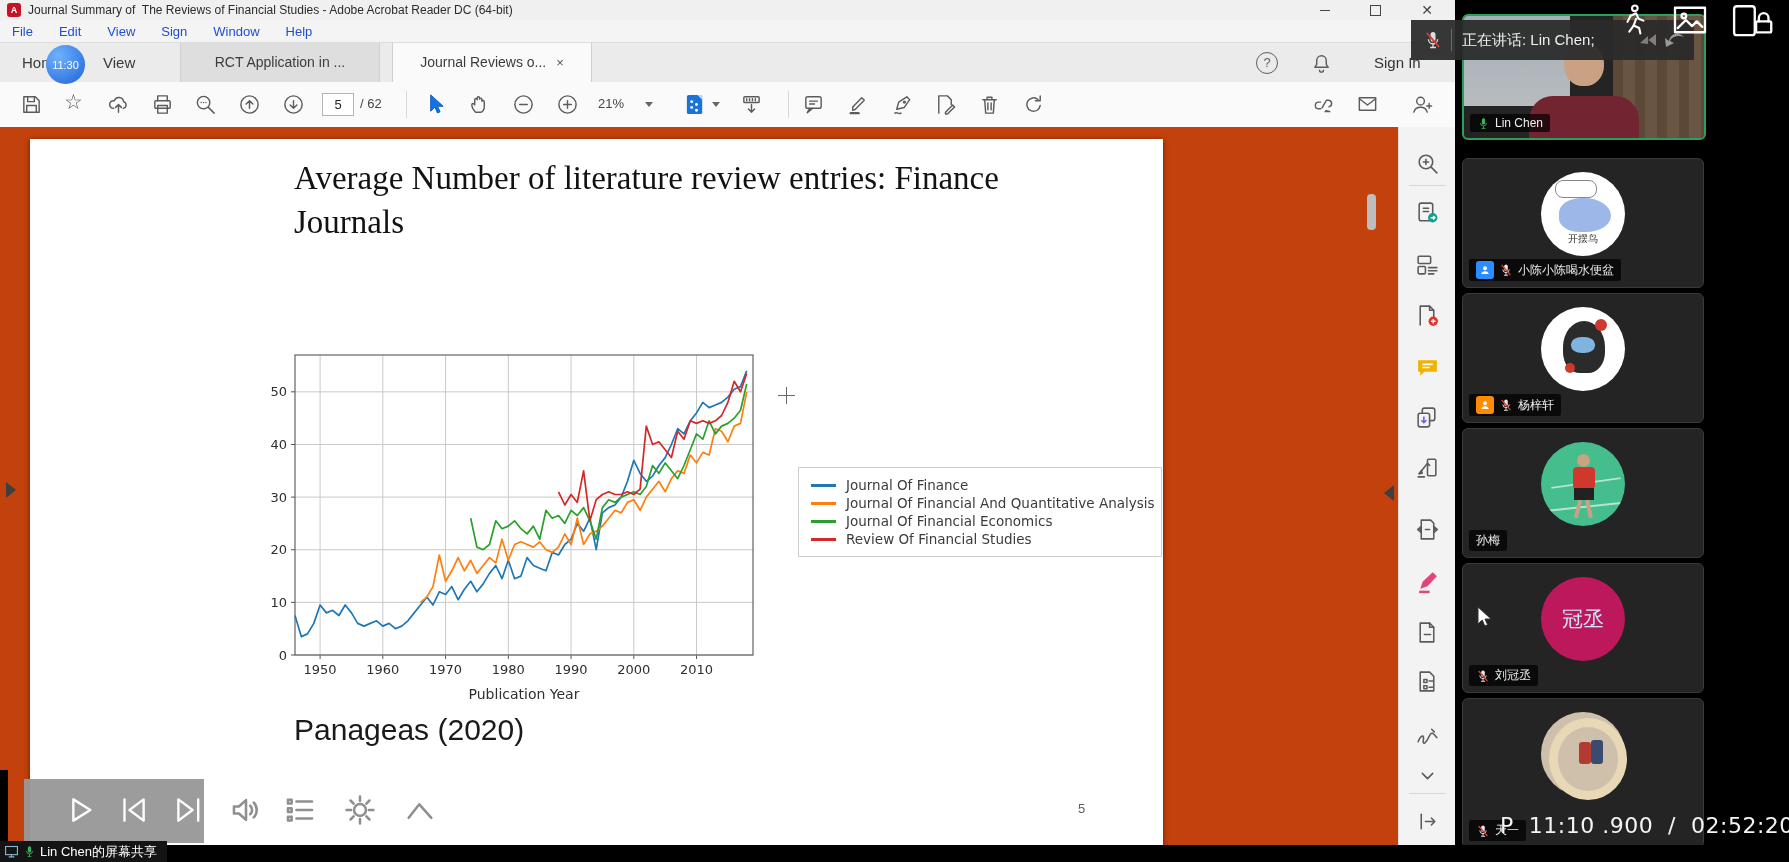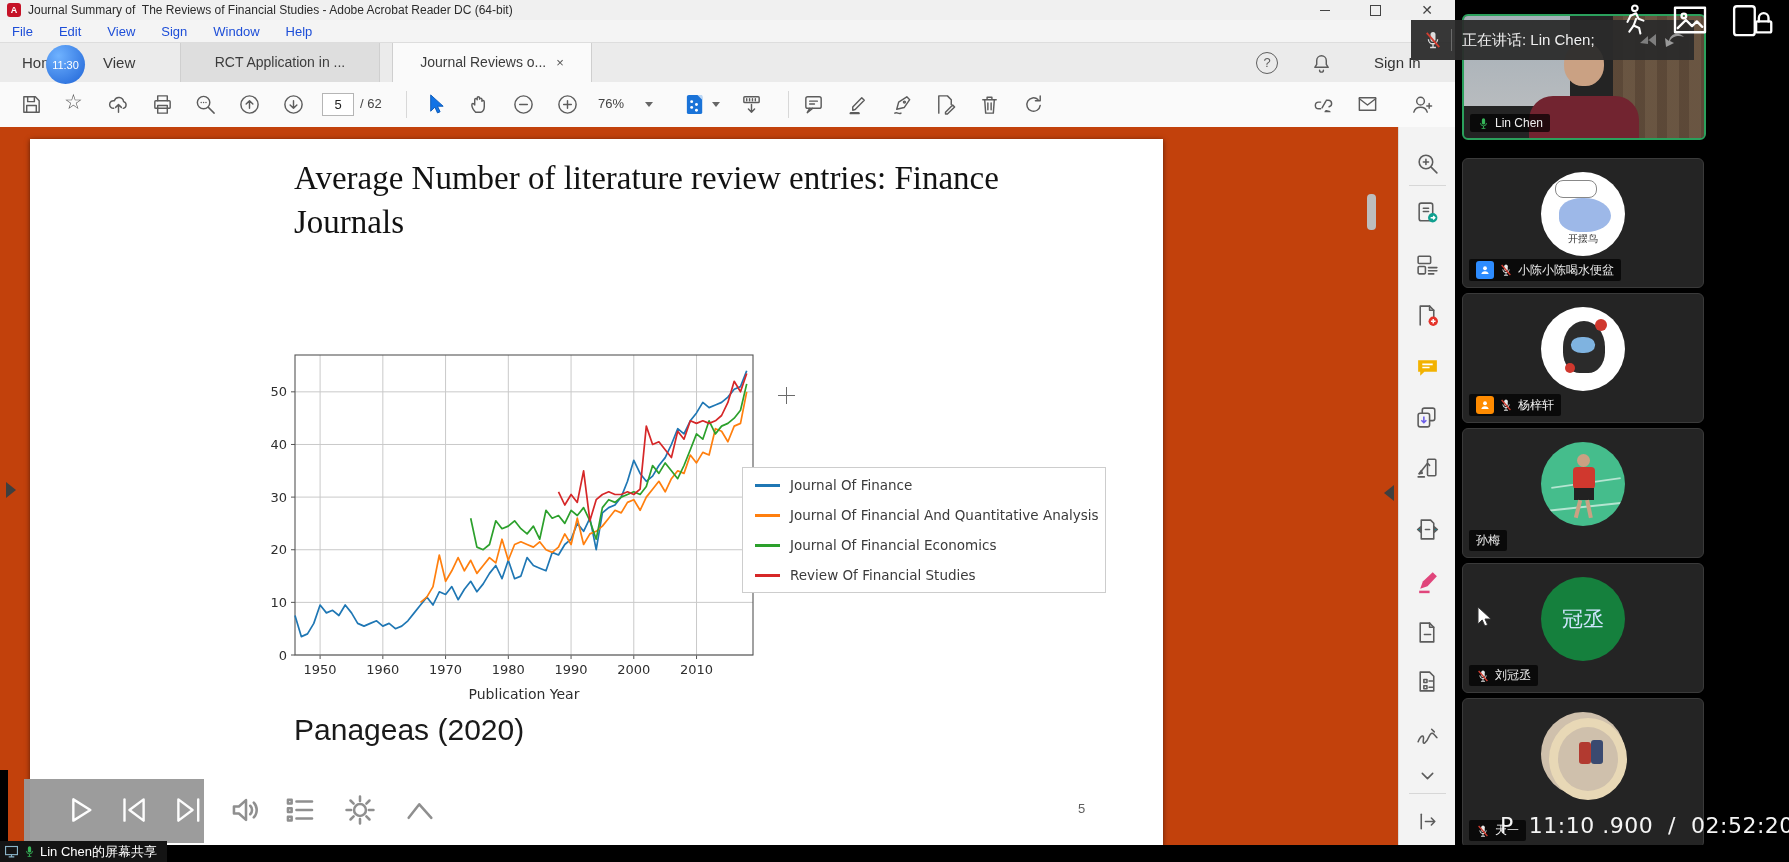--- a/index.html
+++ b/index.html
@@ -38,22 +38,22 @@
   #page-total{position:absolute;left:360px;top:14px;font-size:13px;color:#444;}
   #zoom-pct{position:absolute;left:598px;top:14px;font-size:13px;color:#444;}
   .dcaret{position:absolute;width:0;height:0;border-left:4px solid transparent;border-right:4px solid transparent;border-top:5px solid #666;}
   #star-glyph{position:absolute;left:64px;top:8px;font-size:21px;color:#5c5c5c;}
   
   #docarea{position:absolute;left:0;top:127px;width:1789px;height:735px;background:#c2410c;}
   #pdfpage{position:absolute;left:30px;top:12px;width:1133px;height:712px;background:#fff;box-shadow:0 1px 5px rgba(0,0,0,.55);}
   #slide-title{position:absolute;left:264px;top:18px;width:724px;font-family:"Liberation Serif",serif;
                font-size:33px;line-height:1.32;color:#121212;}
   #chart-svg{position:absolute;left:230px;top:205px;font-family:"DejaVu Sans",sans-serif;}
-  #legend{position:absolute;left:712px;top:328px;width:338px;background:#fff;border:1px solid #cdcdcd;
-          padding:9px 12px;display:flex;flex-direction:column;gap:14px;font-family:"DejaVu Sans",sans-serif;text-align:center;}
+  #legend{position:absolute;left:768px;top:328px;width:338px;background:#fff;border:1px solid #cdcdcd;
+          padding:9px 12px;display:flex;flex-direction:column;gap:2px;font-family:"DejaVu Sans",sans-serif;text-align:center;}
   .lgrow{display:flex;align-items:center;gap:10px;font-size:13.5px;color:#3b3b3b;white-space:nowrap;}
   .lgsw{display:inline-block;width:25px;height:3px;flex:0 0 25px;}
   #slide-caption{position:absolute;left:264px;top:574px;font-size:30px;color:#1a1a1a;}
   #pagenum{position:absolute;left:1048px;top:662px;font-size:13px;color:#5f5f5f;}
   #crosshair{position:absolute;left:748px;top:248px;width:17px;height:17px;}
   #crosshair::before{content:"";position:absolute;left:8px;top:0;width:1.4px;height:17px;background:#6b6b6b;}
   #crosshair::after{content:"";position:absolute;top:8px;left:0;height:1.4px;width:17px;background:#6b6b6b;}
   .navarrow{position:absolute;width:0;height:0;border-top:8px solid transparent;border-bottom:8px solid transparent;}
   #nav-left{left:6px;top:355px;border-left:10px solid #3f3f3f;}
   #nav-right{left:1384px;top:358px;border-right:10px solid #3f3f3f;}
@@ -194,21 +194,21 @@
             <circle cx="12" cy="12" r="9"></circle>
             <path d="M8 12h8"></path>
           </g>
         </svg>
       <svg class="tbicon" style="left:556px" viewBox="0 0 24 24">
         <g class="stk">
             <circle cx="12" cy="12" r="9"></circle>
             <path d="M8 12h8M12 8v8"></path>
           </g>
         </svg>
-      <span id="zoom-pct">76%</span>
+      <span id="zoom-pct">21%</span>
       <div class="dcaret" style="left:645px;top:20px"></div>
       <svg class="tbicon" style="left:684px" viewBox="0 0 24 24">
         <rect x="3" y="2" width="16" height="20" rx="2" fill="#1a73d8"></rect>
         <path d="M14 2l5 5V2z" fill="#bcd7f5"></path>
         <circle cx="8" cy="9" r="1.5" fill="#fff"></circle>
           <circle cx="13" cy="12" r="1.5" fill="#fff"></circle>
         <circle cx="8" cy="15" r="1.5" fill="#fff"></circle>
           <circle cx="13" cy="18" r="1.5" fill="#fff"></circle>
         </svg>
       <div class="dcaret" style="left:712px;top:20px"></div>
@@ -527,21 +527,21 @@
         <div style="position:absolute;left:33px;top:46px;width:20px;height:12px;background:#222;"></div>
         <div style="position:absolute;left:35px;top:58px;width:4px;height:18px;background:#caa183;transform:rotate(14deg);"></div>
         <div style="position:absolute;left:46px;top:58px;width:4px;height:18px;background:#caa183;transform:rotate(-12deg);"></div>
       </div>
       <div class="chip">
         <span>孙梅</span>
       </div>
     </div>
 
     <div class="tile" style="top:563px;height:128px">
-      <div class="avatar" style="background:#15803d;display:flex;align-items:center;justify-content:center;color:#cfe6ff;font-size:21px;">
+      <div class="avatar" style="background:#be185d;display:flex;align-items:center;justify-content:center;color:#cfe6ff;font-size:21px;">
         <span>冠丞</span>
       </div>
       <svg style="position:absolute;left:12px;top:42px" width="20" height="24" viewBox="0 0 20 24">
         <path d="M3 1v17l4.2-4 2.6 6 2.8-1.3-2.6-5.7H16z" fill="#fff" stroke="#333" stroke-width="1"></path>
         </svg>
       <div class="chip">
         <svg width="14" height="14" viewBox="0 0 24 24">
           <path d="M12 2.5a3 3 0 0 1 3 3V11a3 3 0 0 1-6 0V5.5a3 3 0 0 1 3-3z" fill="#e8e8e8"></path>
           <path d="M6.5 11a5.5 5.5 0 0 0 11 0M12 16.5V21M8.5 21h7" stroke="#e8e8e8" fill="none" stroke-width="1.6"></path>
           <path d="M4.5 3.5l15 17" stroke="#d03c2f" stroke-width="2.2"></path>

